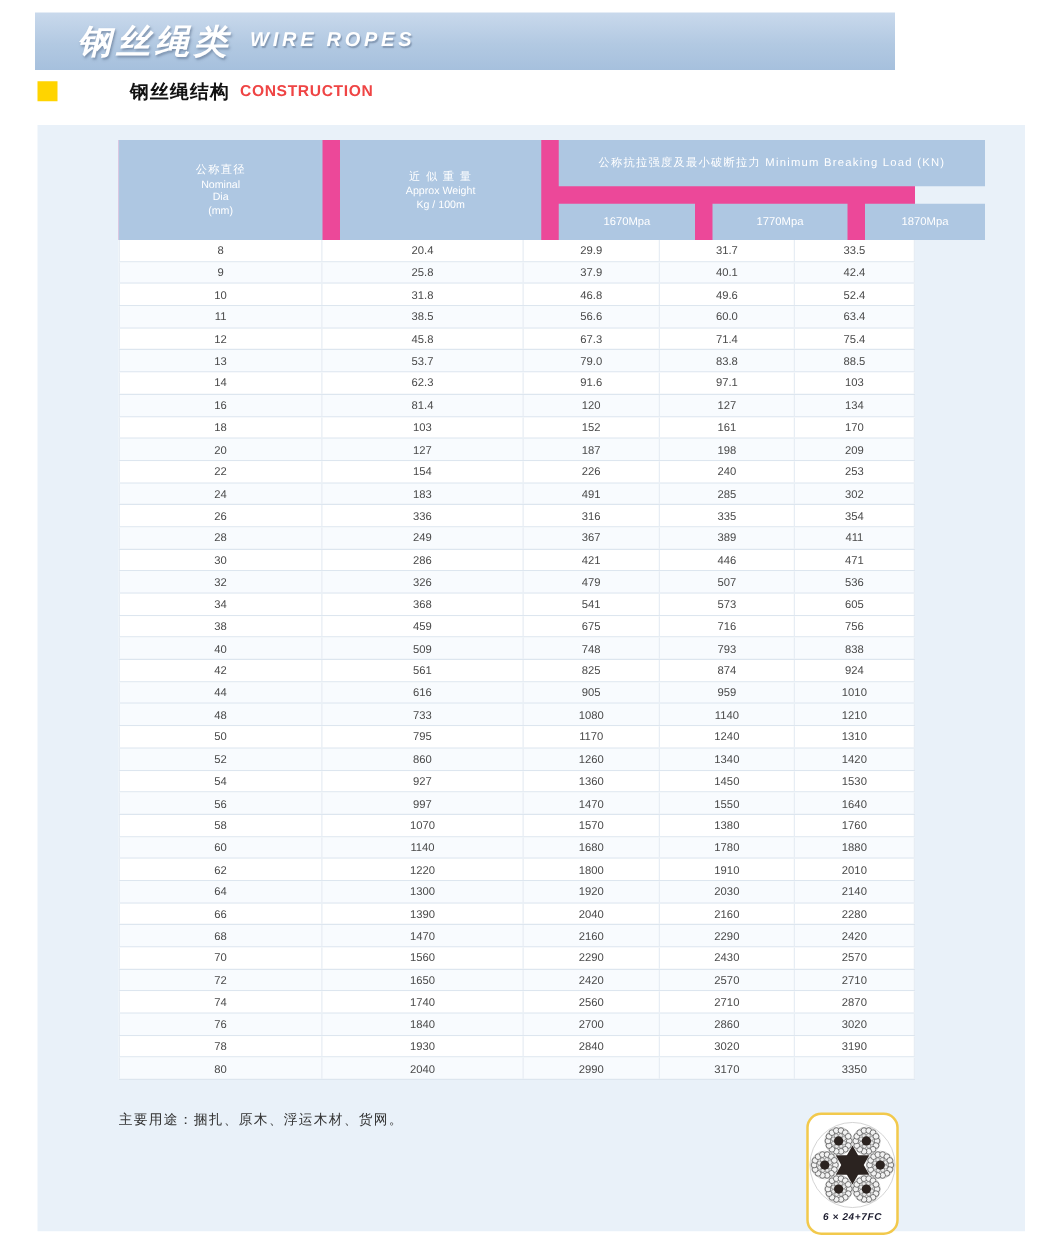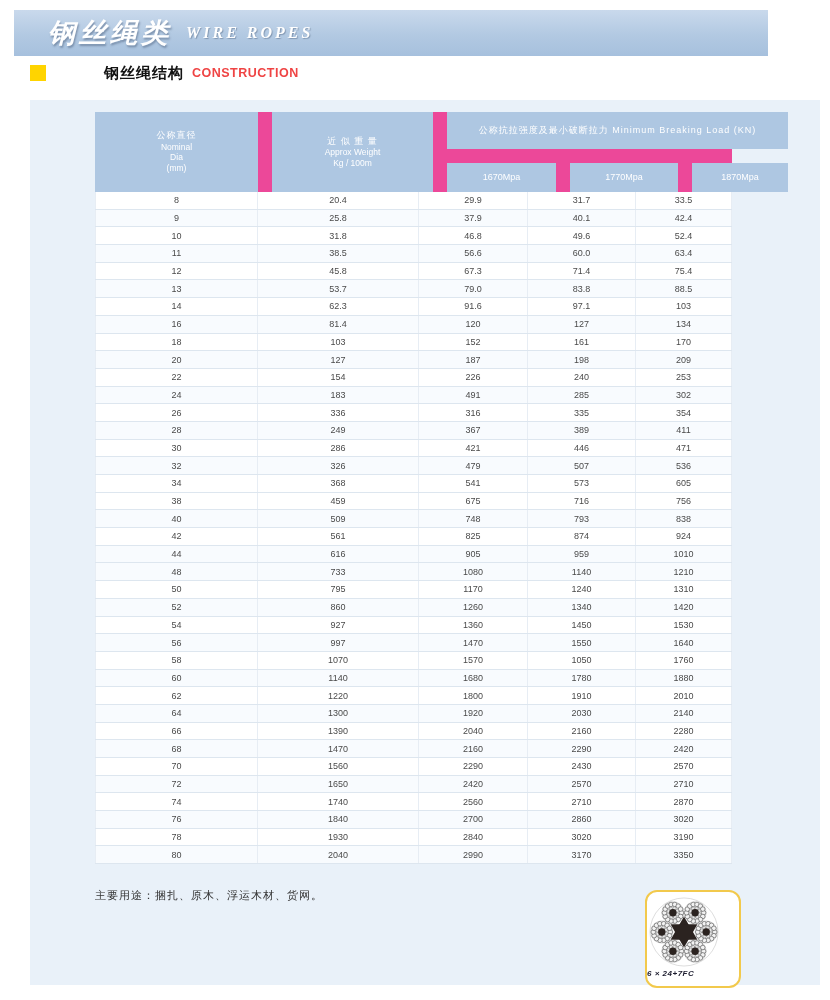--- a/index.html
+++ b/index.html
@@ -3,23 +3,23 @@
 <meta charset="utf-8">
 <style>
   html,body{margin:0;padding:0;}
   body{
     width:830px;height:1000px;position:relative;background:#ffffff;
     font-family:"Liberation Sans","DejaVu Sans",sans-serif;
     -webkit-font-smoothing:antialiased;
   }
   
   .banner{
-    position:absolute;left:14px;top:10px;width:754px;height:46px;
+    position:absolute;left:28px;top:10px;width:688px;height:46px;
     background:linear-gradient(#c9d9ec 0%,#b2c9e2 55%,#a6c0dd 100%);
-    display:flex;align-items:center;font-family:Liberation Serif, serif;
+    display:flex;align-items:center;
   }
   .banner .title-zh{
     margin-left:34px;font-size:27px;font-weight:bold;font-style:italic;color:#ffffff;
     letter-spacing:4px;text-shadow:1px 2px 2px rgba(70,90,120,0.5);
   }
   .banner .title-en{
     margin-left:14px;font-size:16px;font-weight:bold;font-style:italic;color:#ffffff;
     letter-spacing:3px;text-shadow:1px 1px 1px rgba(70,90,120,0.45);
   }
   
@@ -54,23 +54,23 @@
   .trow.alt{background:#f8fbfe;}
   .tcell{
     display:flex;align-items:center;justify-content:center;
     font-size:9px;color:#4a4a4a;border-right:1px solid #e7edf4;box-sizing:border-box;
   }
   .tcell:first-child{border-left:1px solid #e7edf4;}
   
   .usage-note{position:absolute;left:65px;top:788px;font-size:11px;color:#333;letter-spacing:1px;}
   
   .rope-box{
-    position:absolute;left:615px;top:790px;width:96px;height:98px;
+    position:absolute;left:615px;top:790px;width:74px;height:98px;
     background:#ffffff;border:2px solid #f2c94c;border-radius:12px;
-    display:flex;flex-direction:column;justify-content:flex-start;
+    display:flex;flex-direction:column;align-items:center;justify-content:flex-start;
     box-sizing:border-box;
   }
   .rope-box svg{width:74px;height:74px;margin-top:3px;}
   .rope-label{font-size:8px;font-weight:bold;font-style:italic;color:#1c1c2e;margin-top:0px;letter-spacing:0.5px;}
 </style>
 </head>
 <body>
 
 <div class="banner">
   <span class="title-zh">钢丝绳类</span>
@@ -285,21 +285,21 @@
           <div class="tcell">56</div>
           <div class="tcell">997</div>
           <div class="tcell">1470</div>
           <div class="tcell">1550</div>
           <div class="tcell">1640</div>
         </div>
         <div class="trow">
           <div class="tcell">58</div>
           <div class="tcell">1070</div>
           <div class="tcell">1570</div>
-          <div class="tcell">1050</div>
+          <div class="tcell">1380</div>
           <div class="tcell">1760</div>
         </div>
         <div class="trow alt">
           <div class="tcell">60</div>
           <div class="tcell">1140</div>
           <div class="tcell">1680</div>
           <div class="tcell">1780</div>
           <div class="tcell">1880</div>
         </div>
         <div class="trow">

